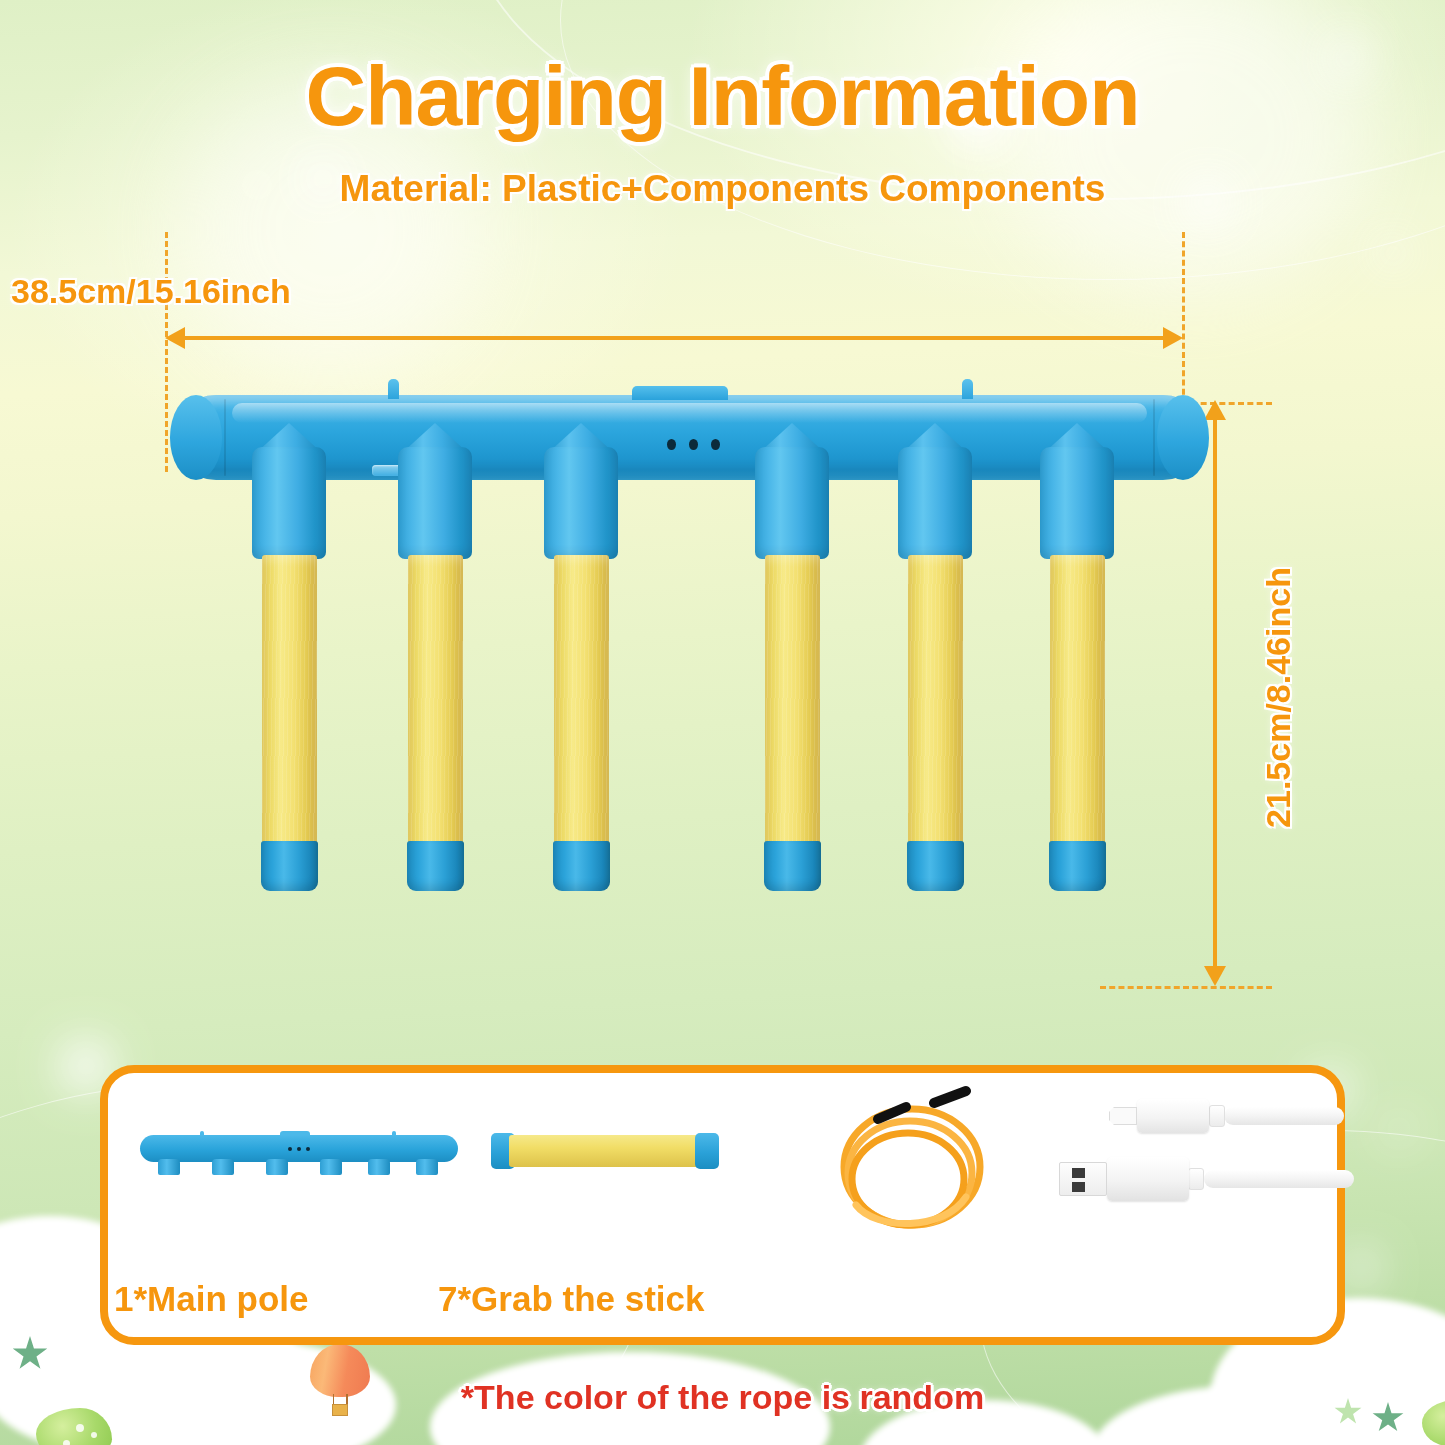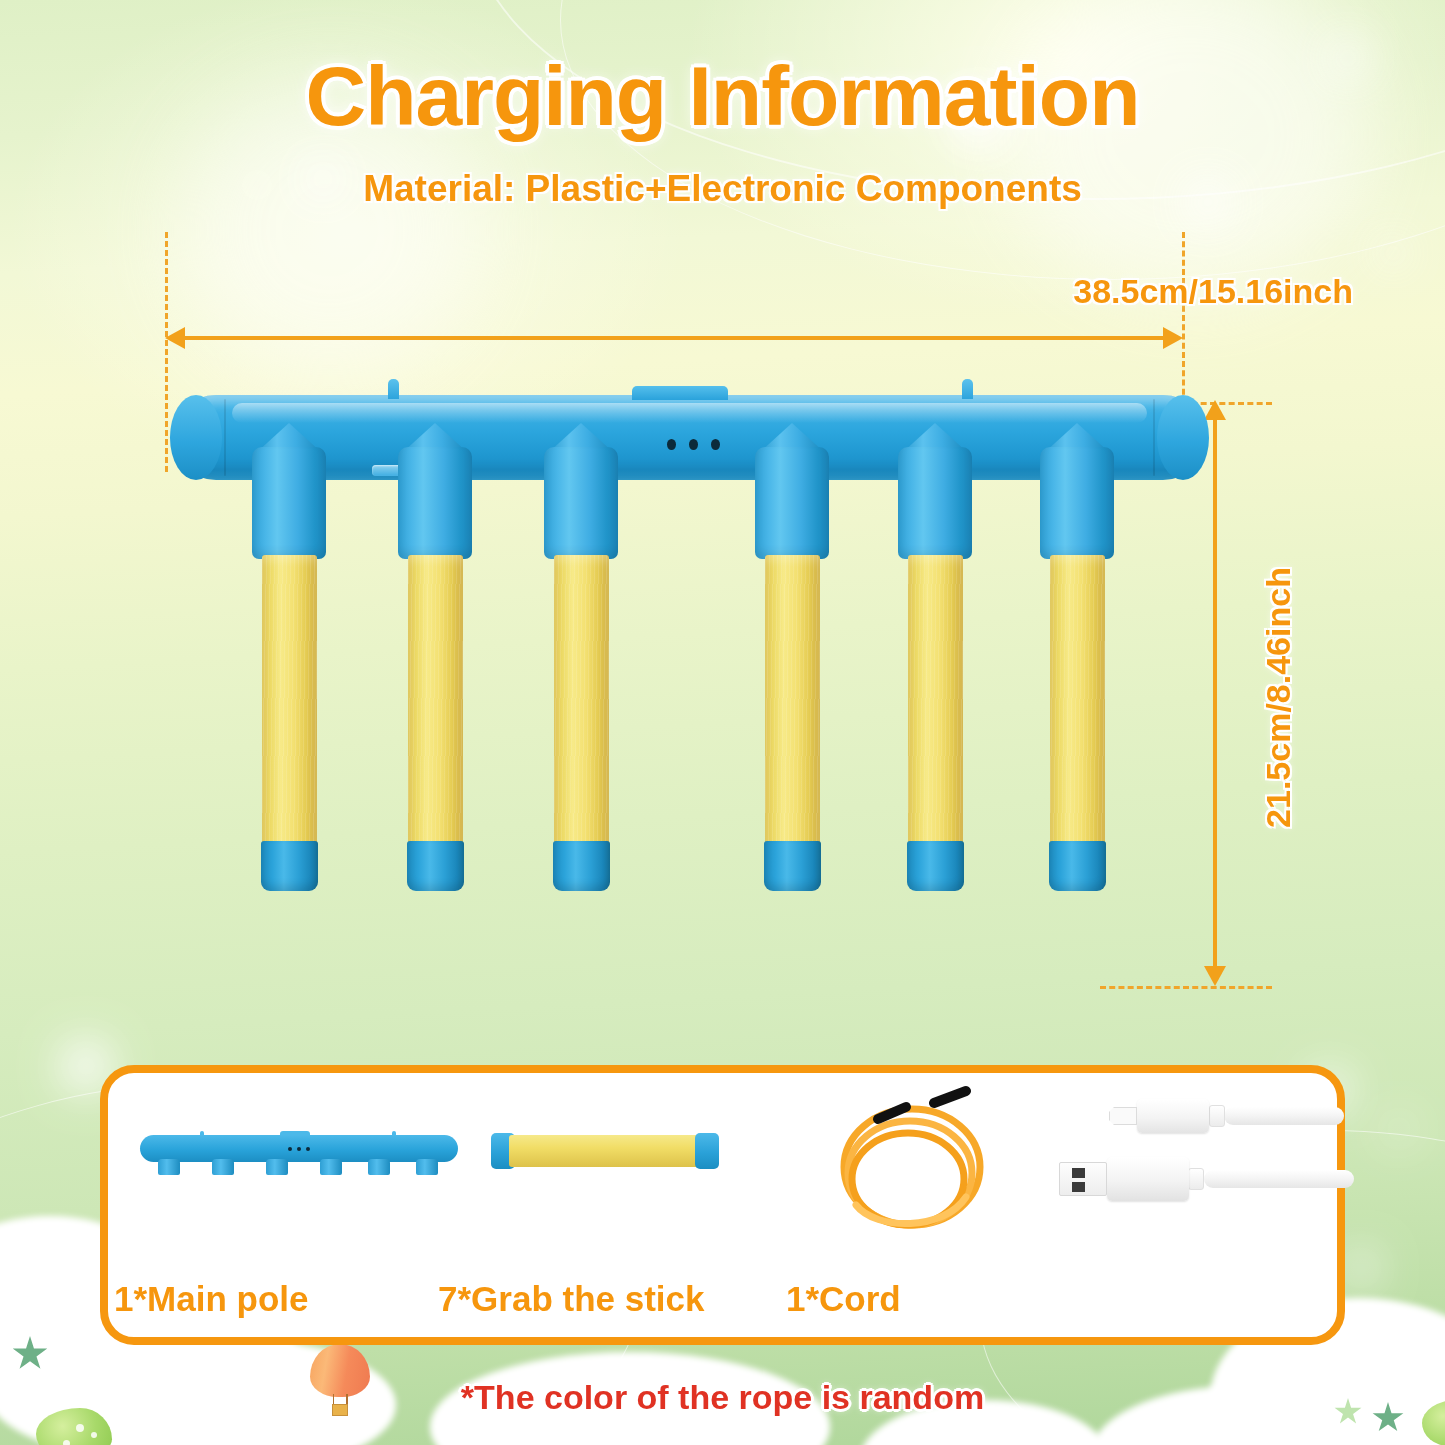--- a/index.html
+++ b/index.html
@@ -375,28 +375,28 @@
   <div class="leaf" style="left:1422px; top:1400px; width:60px; height:46px;"></div>
 
   <div class="balloon" style="left:310px; top:1344px; width:60px; height:72px;">
     <div class="bag"></div>
     <div class="rope1"></div>
       <div class="rope2"></div>
     <div class="basket"></div>
   </div>
 
   <div class="title">Charging Information</div>
-  <div class="subtitle">Material: Plastic+Electronic Components</div>
+  <div class="subtitle">Material: Plastic+Components Components</div>
 
   <div class="vguide" style="left:165px; top:232px; height:240px;"></div>
   <div class="vguide" style="left:1182px; top:232px; height:172px;"></div>
   <div class="hguide" style="left:1182px; top:402px; width:90px;"></div>
   <div class="hguide" style="left:1100px; top:986px; width:172px;"></div>
 
-  <div class="dim-label" style="left:0; right:0; top:272px; text-align:right; padding-right:92px;">38.5cm/15.16inch</div>
+  <div class="dim-label" style="left:11px; right:0; top:272px; text-align:left; padding-right:92px;">38.5cm/15.16inch</div>
 
   <div class="dim-h-line" style="left:182px; top:336px; width:994px;"></div>
   <div class="arrow-left" style="left:165px; top:327px;"></div>
   <div class="arrow-right" style="left:1163px; top:327px;"></div>
 
   <div class="dim-v-line" style="left:1213px; top:418px; height:552px;"></div>
   <div class="arrow-up" style="left:1204px; top:400px;"></div>
   <div class="arrow-down" style="left:1204px; top:966px;"></div>
 
   <div class="dim-label vertical" style="left:1128px; top:678px; width:300px; text-align:center;">21.5cm/8.46inch</div>
@@ -497,21 +497,20 @@
           <g fill="none" stroke="#F5A623" stroke-width="7" stroke-linecap="round">
             <ellipse cx="96" cy="82" rx="68" ry="58" stroke="#F7A828"></ellipse>
             <ellipse cx="94" cy="88" rx="62" ry="52" stroke="#FBB542"></ellipse>
             <ellipse cx="92" cy="94" rx="56" ry="46" stroke="#F5A01C"></ellipse>
             <path d="M40 120 C 60 146, 128 146, 150 112" stroke="#FFC45C"></path>
           </g>
           <path d="M118 18 L 150 6" stroke="#111" stroke-width="10" stroke-linecap="round"></path>
           <path d="M62 34 L 90 22" stroke="#111" stroke-width="10" stroke-linecap="round"></path>
         </svg>
       </div>
-      <div class="item-label" style="left:0; width:250px;">1*Cord</div>
     </div>
 
     <div class="item" style="left:930px; top:0; width:300px; height:264px;">
       <div class="charger" style="left:14px; top:22px;">
         <div class="wire" style="left:172px; top:12px; width:120px;"></div>
         <div class="ferrule" style="left:157px; top:10px;"></div>
         <div class="plug-micro">
           <div class="tip"></div>
         </div>
 

